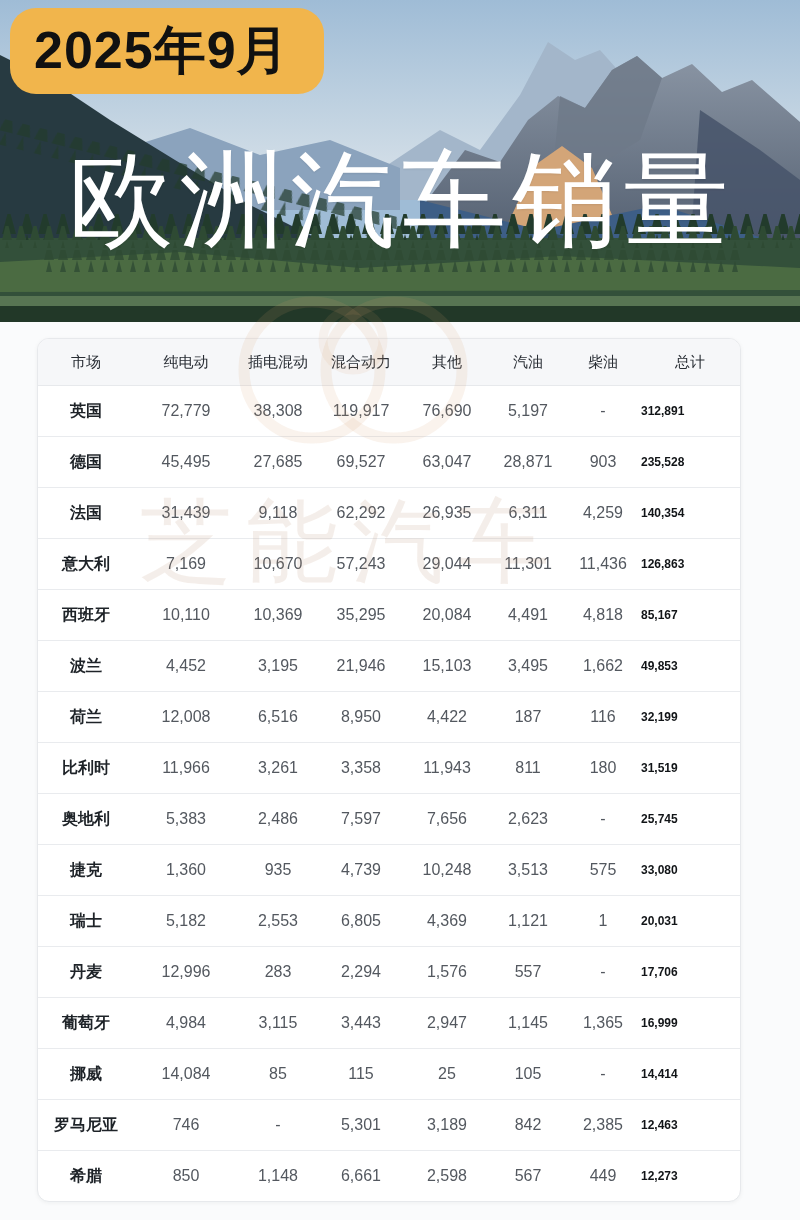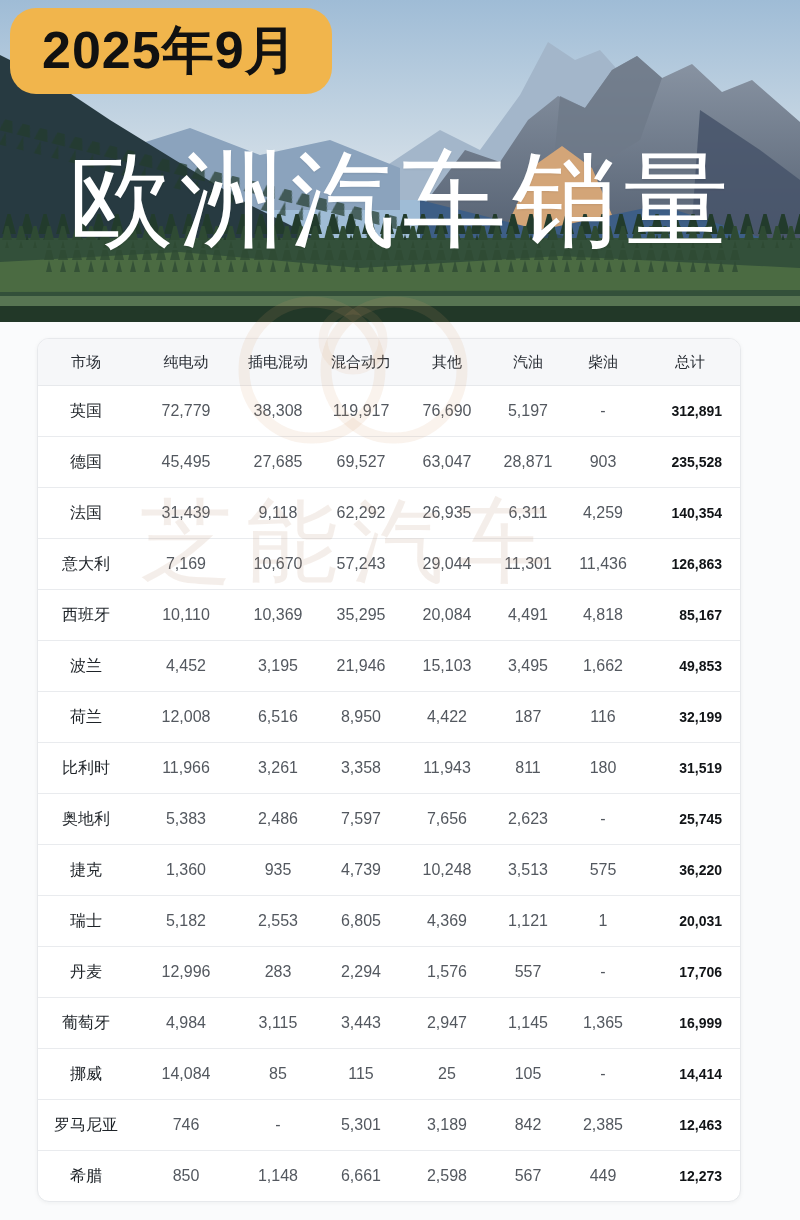--- a/index.html
+++ b/index.html
@@ -8,21 +8,21 @@
     background:#fafbfc;
     font-family:"Liberation Sans","DejaVu Sans",sans-serif;
   }
   
   .hero{position:relative;width:800px;height:322px;overflow:hidden;background:#9fbcd6;}
   .hero svg{position:absolute;inset:0;display:block;}
   .date-badge{
     position:absolute;top:8px;left:10px;
     background:var(--badge-bg,#F1B54C);color:var(--badge-text,#111);
     font-size:52px;font-weight:900;line-height:1;
-    padding:16px 34px 18px 32px;border-radius:26px;
+    padding:16px 34px 18px 24px;border-radius:26px;
     letter-spacing:1px;white-space:nowrap;
   }
   .hero-title{
     position:absolute;left:3px;right:0;top:142px;
     text-align:center;color:var(--hero-title,#fff);
     font-size:105px;font-weight:400;line-height:1.1;
     letter-spacing:6px;white-space:nowrap;
     text-shadow:0 1px 2px rgba(0,0,0,.08);
   }
   
@@ -40,23 +40,23 @@
     height:44px;background:var(--header-row-bg,#F6F7F9);
     font-size:15px;font-weight:400;color:#272C33;
     text-align:center;border-bottom:1px solid #E7E9EC;
   }
   tbody td{
     height:48px;text-align:center;font-size:16px;
     color:var(--number-text,#53585F);
     border-top:1px solid var(--row-divider,#E9EBEE);
   }
   tbody tr:first-child td{border-top:none;}
-  td.market{font-weight:400;color:var(--market-text,#1E2328);}
+  td.market{font-weight:700;color:var(--market-text,#1E2328);}
   td.total{font-weight:700;color:var(--total-text,#111417);
-    text-align:right;padding-right:18px;font-size:14px;}
+    text-align:left;padding-right:18px;font-size:12px;}
   th.total{text-align:center;}
   
   .watermark{
     position:absolute;left:122px;top:280px;width:460px;
     text-align:center;pointer-events:none;
   }
   .watermark svg{display:block;margin:0 auto;}
   .watermark-text{
     margin-top:20px;font-size:92px;font-weight:400;
     color:#B98D6E;opacity:.14;letter-spacing:14px;white-space:nowrap;
@@ -228,21 +228,21 @@
           <td class="total">25,745</td>
         </tr>
         <tr>
           <td class="market">捷克</td>
           <td class="num">1,360</td>
           <td class="num">935</td>
           <td class="num">4,739</td>
           <td class="num">10,248</td>
           <td class="num">3,513</td>
           <td class="num">575</td>
-          <td class="total">36,220</td>
+          <td class="total">33,080</td>
         </tr>
         <tr>
           <td class="market">瑞士</td>
           <td class="num">5,182</td>
           <td class="num">2,553</td>
           <td class="num">6,805</td>
           <td class="num">4,369</td>
           <td class="num">1,121</td>
           <td class="num">1</td>
           <td class="total">20,031</td>

